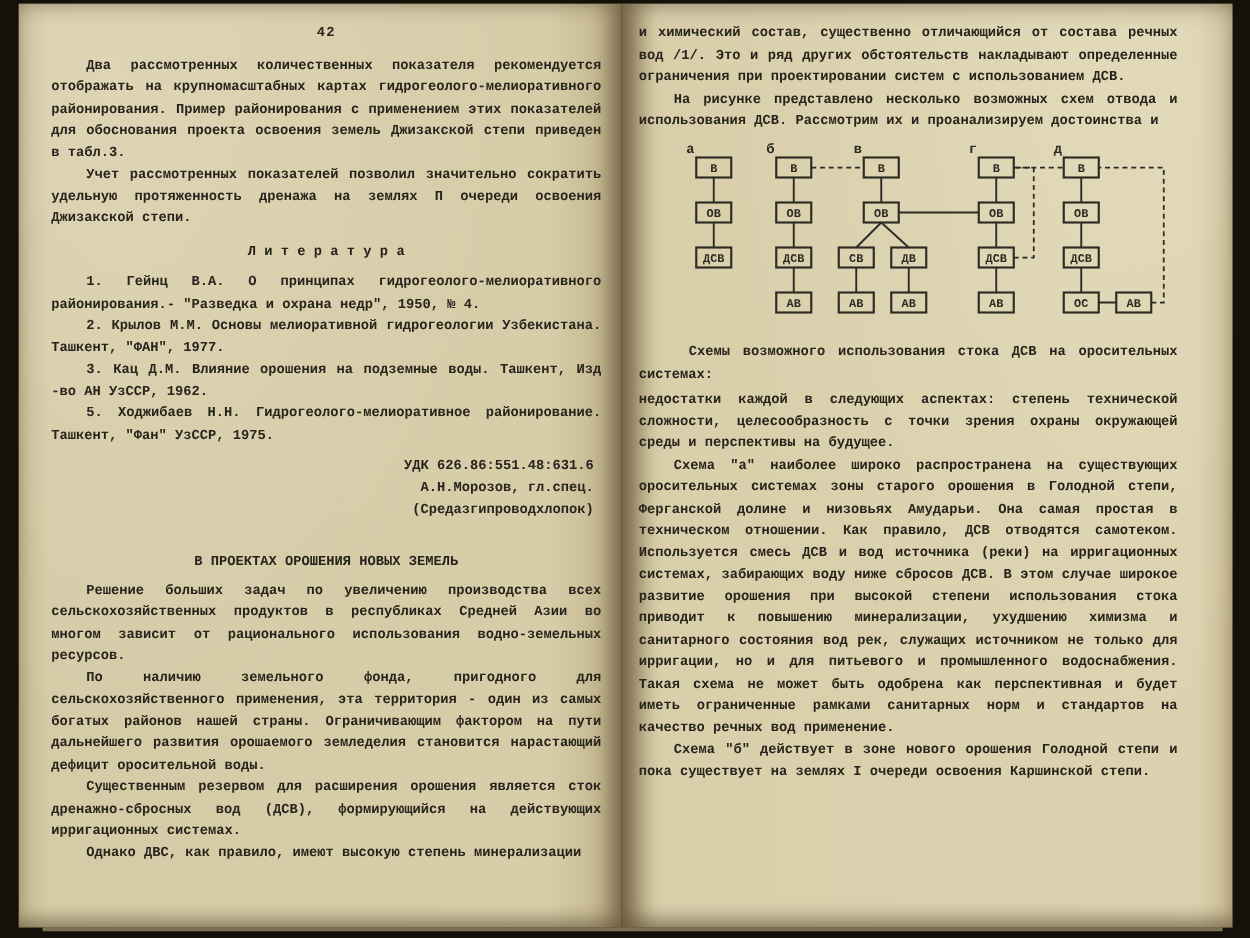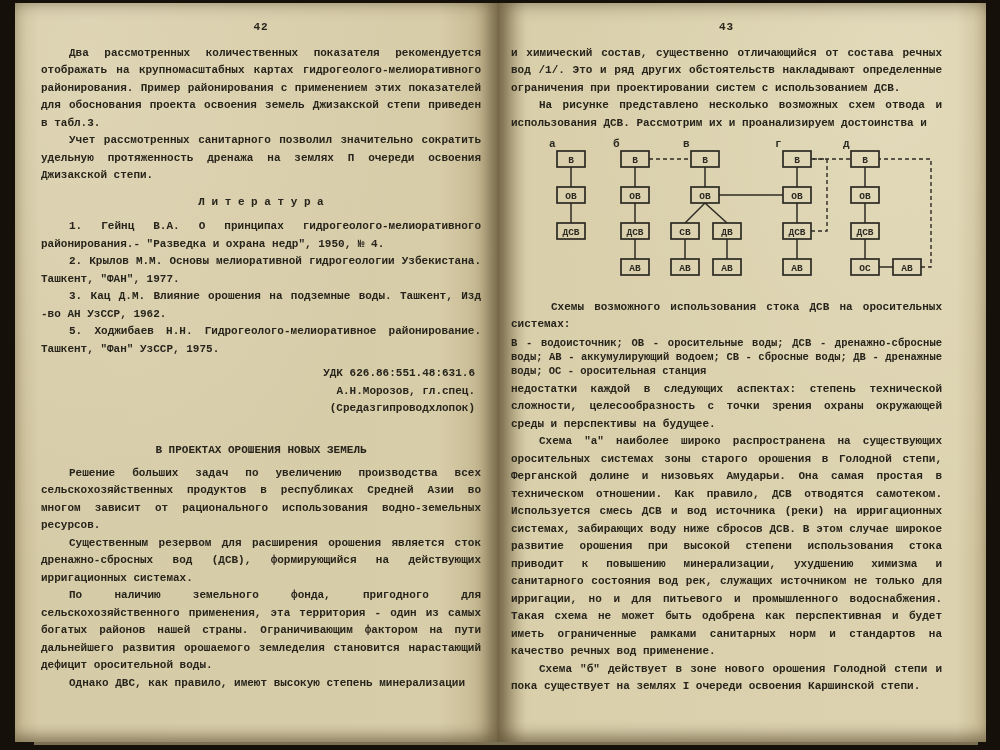--- a/index.html
+++ b/index.html
@@ -53,43 +53,42 @@
   .lnd{stroke:#2c2a23;stroke-width:1.4;stroke-dasharray:4 3;fill:none}
 </style>
 </head>
 <body>
 
 <div class="spread">
 
   <div class="page page-left">
     <div class="pagenum">42</div>
     <p class="ind">Два рассмотренных количественных показателя рекомендуется отображать на крупномасштабных картах гидрогеолого-мелиоративного районирования. Пример районирования с применением этих показателей для обоснования проекта освоения земель Джизакской степи приведен в табл.3.</p>
-    <p class="ind">Учет рассмотренных санитарного позволил значительно сократить удельную протяженность дренажа на землях П очереди освоения Джизакской степи.</p>
+    <p class="ind">Учет рассмотренных показателей позволил значительно сократить удельную протяженность дренажа на землях П очереди освоения Джизакской степи.</p>
     <h3 class="lit">Л и т е р а т у р а</h3>
     <p class="ind">1. Гейнц В.А. О принципах гидрогеолого-мелиоративного районирования.- "Разведка и охрана недр", 1950, № 4.</p>
     <p class="ind">2. Крылов М.М. Основы мелиоративной гидрогеологии Узбекистана. Ташкент, "ФАН", 1977.</p>
     <p class="ind">3. Кац Д.М. Влияние орошения на подземные воды. Ташкент, Изд -во АН УзССР, 1962.</p>
     <p class="ind">5. Ходжибаев Н.Н. Гидрогеолого-мелиоративное районирование. Ташкент, "Фан" УзССР, 1975.</p>
     <div class="udk">
       <div>УДК 626.86:551.48:631.6</div>
       <div>А.Н.Морозов, гл.спец.</div>
       <div>(Средазгипроводхлопок)</div>
     </div>
     <h2 class="title">
       <br>
       <span>В ПРОЕКТАХ ОРОШЕНИЯ НОВЫХ ЗЕМЕЛЬ</span>
     </h2>
     <p class="ind">Решение больших задач по увеличению производства всех сельскохозяйственных продуктов в республиках Средней Азии во многом зависит от рационального использования водно-земельных ресурсов.</p>
+    <p class="ind">По наличию земельного фонда, пригодного для сельскохозяйственного применения, эта территория - один из самых богатых районов нашей страны. Ограничивающим фактором на пути дальнейшего развития орошаемого земледелия становится нарастающий дефицит оросительной воды.</p>
     <p class="ind">Существенным резервом для расширения орошения является сток дренажно-сбросных вод (ДСВ), формирующийся на действующих ирригационных системах.</p>
-    <p class="ind">По наличию земельного фонда, пригодного для сельскохозяйственного применения, эта территория - один из самых богатых районов нашей страны. Ограничивающим фактором на пути дальнейшего развития орошаемого земледелия становится нарастающий дефицит оросительной воды.</p>
     <p class="ind">Однако ДВС, как правило, имеют высокую степень минерализации</p>
   </div>
 
   <div class="page page-right">
-    <div class="pagenum">43</div>
     <p>и химический состав, существенно отличающийся от состава речных вод /1/. Это и ряд других обстоятельств накладывают определенные ограничения при проектировании систем с использованием ДСВ.</p>
     <p class="ind">На рисунке представлено несколько возможных схем отвода и использования ДСВ. Рассмотрим их и проанализируем достоинства и</p>
 
     <figure>
       <svg width="400" height="152" viewBox="0 0 400 152">
 
         <text class="lt" x="14" y="10">а</text>
         <text class="lt" x="78" y="10">б</text>
         <text class="lt" x="148" y="10">в</text>
         <text class="lt" x="240" y="10">г</text>
@@ -172,20 +171,19 @@
           <text class="bt" x="330" y="97.5">ДСВ</text>
           <rect class="bx" x="316" y="122" width="28" height="16"></rect>
           <text class="bt" x="330" y="133.5">ОС</text>
           <rect class="bx" x="358" y="122" width="28" height="16"></rect>
           <text class="bt" x="372" y="133.5">АВ</text>
         </g>
       </svg>
     </figure>
 
     <p class="cap">Схемы возможного использования стока ДСВ на оросительных системах:</p>
-    <p class="legend">В - водоисточник; ОВ - оросительные воды; ДСВ - дренажно-сбросные воды; АВ - аккумулирующий водоем; СВ - сбросные воды; ДВ - дренажные воды; ОС - оросительная станция</p>
 
     <p class="mt">недостатки каждой в следующих аспектах: степень технической сложности, целесообразность с точки зрения охраны окружающей среды и перспективы на будущее.</p>
     <p class="ind">Схема "а" наиболее широко распространена на существующих оросительных системах зоны старого орошения в Голодной степи, Ферганской долине и низовьях Амударьи. Она самая простая в техническом отношении. Как правило, ДСВ отводятся самотеком. Используется смесь ДСВ и вод источника (реки) на ирригационных системах, забирающих воду ниже сбросов ДСВ. В этом случае широкое развитие орошения при высокой степени использования стока приводит к повышению минерализации, ухудшению химизма и санитарного состояния вод рек, служащих источником не только для ирригации, но и для питьевого и промышленного водоснабжения. Такая схема не может быть одобрена как перспективная и будет иметь ограниченные рамками санитарных норм и стандартов на качество речных вод применение.</p>
     <p class="ind">Схема "б" действует в зоне нового орошения Голодной степи и пока существует на землях I очереди освоения Каршинской степи.</p>
   </div>
 
 </div>
 
 </body></html>

